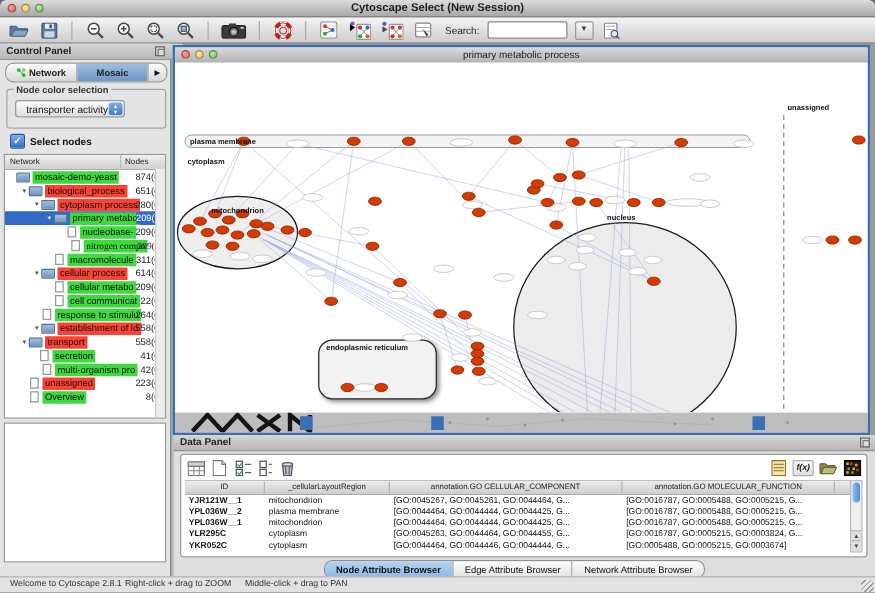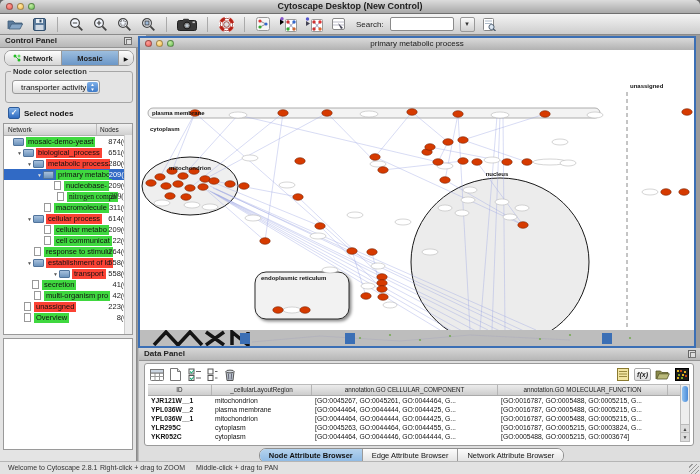--- a/index.html
+++ b/index.html
@@ -109,21 +109,21 @@
 </style>
 </head>
 <body>
 
 <div id="app">
 
   <div class="abs titlebar">
     <div class="tl r"></div>
     <div class="tl y"></div>
     <div class="tl g"></div>
-    <div class="apptitle">Cytoscape Desktop (New Control)</div>
+    <div class="apptitle">Cytoscape Select (New Session)</div>
   </div>
 
   <div class="abs toolbar">
     <div class="tbtn">
       <svg width="16" height="13">
           <path d="M1 11 V3 h5 l2 2 h7 v2" fill="#5b7b9c" stroke="#3c5a77" stroke-width="0.8"></path>
           <path d="M2 11 L4.5 6 H15.5 L13 11 Z" fill="#86a6c6" stroke="#3c5a77" stroke-width="0.8"></path>
         </svg>
     </div>
     <div class="tbtn">
@@ -289,21 +289,21 @@
           </div>
           <div class="trow" style="padding-left: 12px;">
             <span class="tarrow">▼</span>
             <span class="tfolder"></span>
             <span class="tlabel bg-red">biological_process</span>
             <span class="tcount">651(0)</span>
           </div>
           <div class="trow" style="padding-left: 22px;">
             <span class="tarrow">▼</span>
             <span class="tfolder"></span>
-            <span class="tlabel bg-red">metabolic process</span>
+            <span class="tlabel bg-red">cytoplasm process</span>
             <span class="tcount">280(0)</span>
           </div>
           <div class="trow sel" style="padding-left: 32px;">
             <span class="tarrow">▼</span>
             <span class="tfolder"></span>
             <span class="tlabel bg-green">primary metabo</span>
             <span class="tcount">209(...</span>
           </div>
           <div class="trow" style="padding-left: 42px;">
             <span class="tarrow"></span>
@@ -346,21 +346,21 @@
             <span class="tfile"></span>
             <span class="tlabel bg-green">response to stimulu</span>
             <span class="tcount">264(0)</span>
           </div>
           <div class="trow" style="padding-left: 22px;">
             <span class="tarrow">▼</span>
             <span class="tfolder"></span>
             <span class="tlabel bg-red">establishment of lo</span>
             <span class="tcount">558(0)</span>
           </div>
-          <div class="trow" style="padding-left: 48px;">
+          <div class="trow" style="padding-left: 12px;">
             <span class="tarrow">▼</span>
             <span class="tfolder"></span>
             <span class="tlabel bg-red">transport</span>
             <span class="tcount">558(0)</span>
           </div>
           <div class="trow" style="padding-left: 20px; text-align: center;">
             <span class="tarrow"></span>
             <span class="tfile"></span>
             <span class="tlabel bg-green">secretion</span>
             <span class="tcount">41(0)</span>

